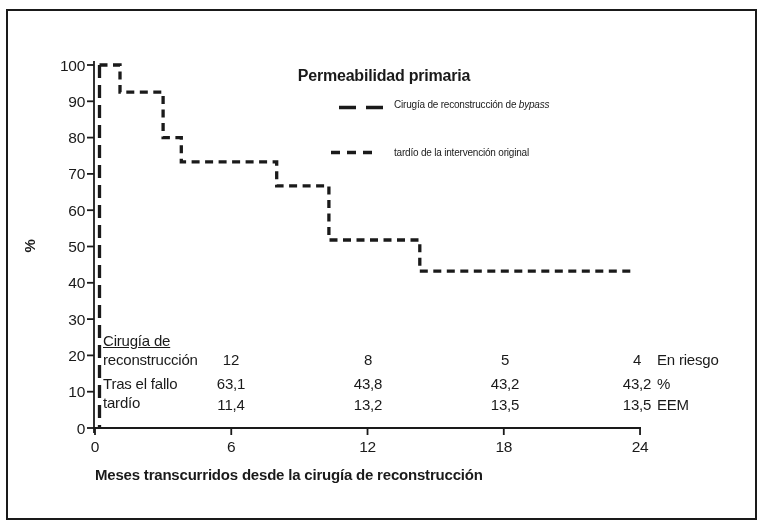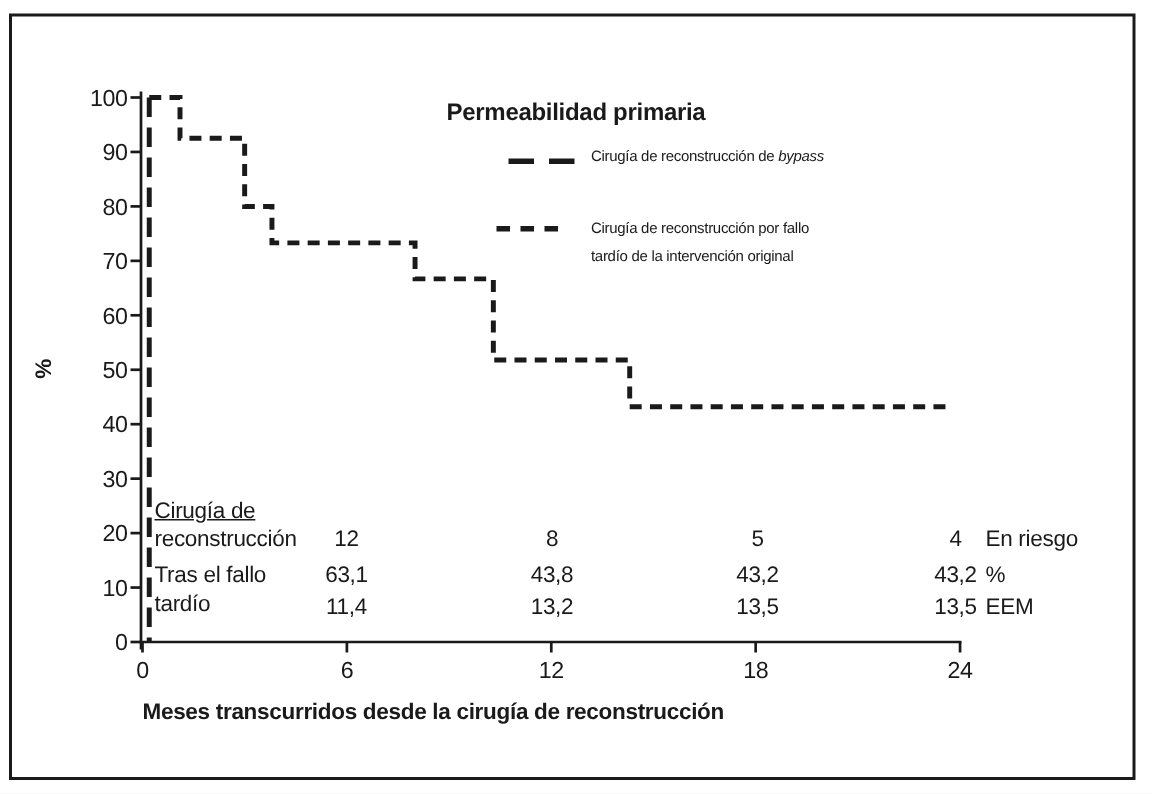--- a/index.html
+++ b/index.html
@@ -98,21 +98,20 @@
       <line x1="2" y1="4.5" x2="48" y2="4.5" stroke-dasharray="17 10"></line>
     </svg>
     <div class="abs legend-text" style="left:394px; top:95px;">
       <div><span>Cirugía de reconstrucción de </span><i>bypass</i></div>
     </div>
 
     <svg class="abs legend-sample" style="left:330px; top:148px;" width="46" height="9">
       <line x1="1" y1="4.5" x2="44" y2="4.5" stroke-dasharray="9 7"></line>
     </svg>
     <div class="abs legend-text" style="left:394px; top:143px;">
-      <div>Cirugía de reconstrucción por fallo</div>
       <div>tardío de la intervención original</div>
     </div>
   </div>
 
   <div class="risk-table">
     <span class="abs tlabel" style="top:331px;text-decoration:underline;">Cirugía de</span>
     <span class="abs tlabel" style="top:350px;">reconstrucción</span>
     <span class="abs num c6" style="top:350px;">12</span>
     <span class="abs num c12" style="top:350px;">8</span>
     <span class="abs num c18" style="top:350px;">5</span>

